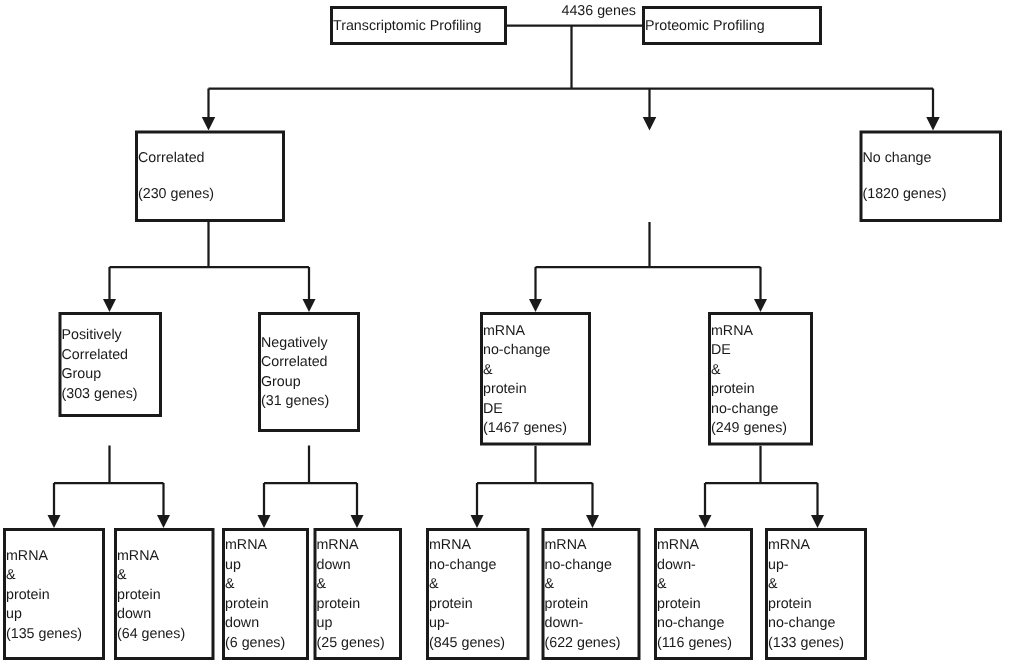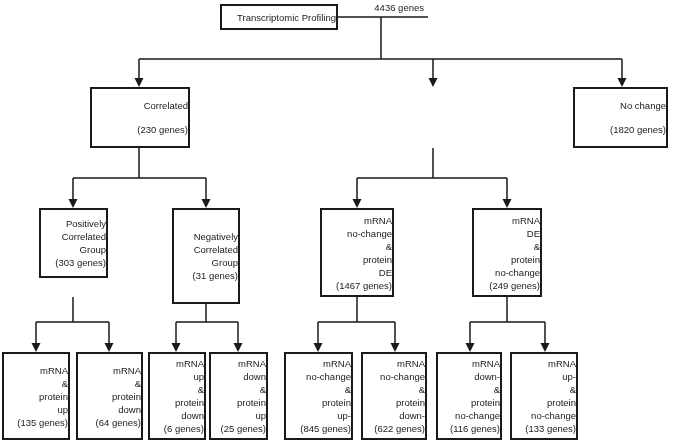--- a/index.html
+++ b/index.html
@@ -17,21 +17,21 @@
     left: 0; top: 0;
     width: 675px; height: 445px;
   }
   .node {
     position: absolute;
     box-sizing: border-box;
     border: 2px solid #1a1a1a;
     background: #ffffff;
     display: flex;
     flex-direction: column;
-    align-items: flex-end;
+    align-items: flex-start;
     justify-content: center;
     text-align: center;
     font-size: 9.5px;
     line-height: 13px;
   }
   .node span { display: block; white-space: nowrap; }
   .node.spread { justify-content: space-evenly; }
   .free-label {
     position: absolute;
     text-align: right;
@@ -75,37 +75,40 @@
       <path d="M395,322 V344" marker-end="url(#arrow)"></path>
       <path d="M470,322 V344" marker-end="url(#arrow)"></path>
       <path d="M545,322 V344" marker-end="url(#arrow)"></path>
     </g>
   </svg>
 
   <div class="node" style="left:220px; top:4px; width:118px; height:26px">
     <span>Transcriptomic Profiling</span>
   </div>
   <div class="free-label" style="left:339px; top:1px; width:85px">4436 genes</div>
+  <div class="node" style="left:428px; top:4px; width:120px; height:26px">
+    <span>Proteomic Profiling</span>
+  </div>
 
   <div class="node spread" style="left:90px; top:87px; width:100px; height:61px">
     <span>Correlated</span>
     <span>(230 genes)</span>
   </div>
   <div class="node spread" style="left:573px; top:87px; width:95px; height:61px">
     <span>No change</span>
     <span>(1820 genes)</span>
   </div>
 
   <div class="node" style="left:39px; top:208px; width:69px; height:70px">
     <span>Positively</span>
     <span>Correlated</span>
     <span>Group</span>
     <span>(303 genes)</span>
   </div>
-  <div class="node" style="left:172px; top:208px; width:68px; height:96px">
+  <div class="node" style="left:172px; top:208px; width:68px; height:80px">
     <span>Negatively</span>
     <span>Correlated</span>
     <span>Group</span>
     <span>(31 genes)</span>
   </div>
   <div class="node" style="left:320px; top:208px; width:74px; height:89px">
     <span>mRNA</span>
     <span>no-change</span>
     <span>&amp;</span>
     <span>protein</span>

